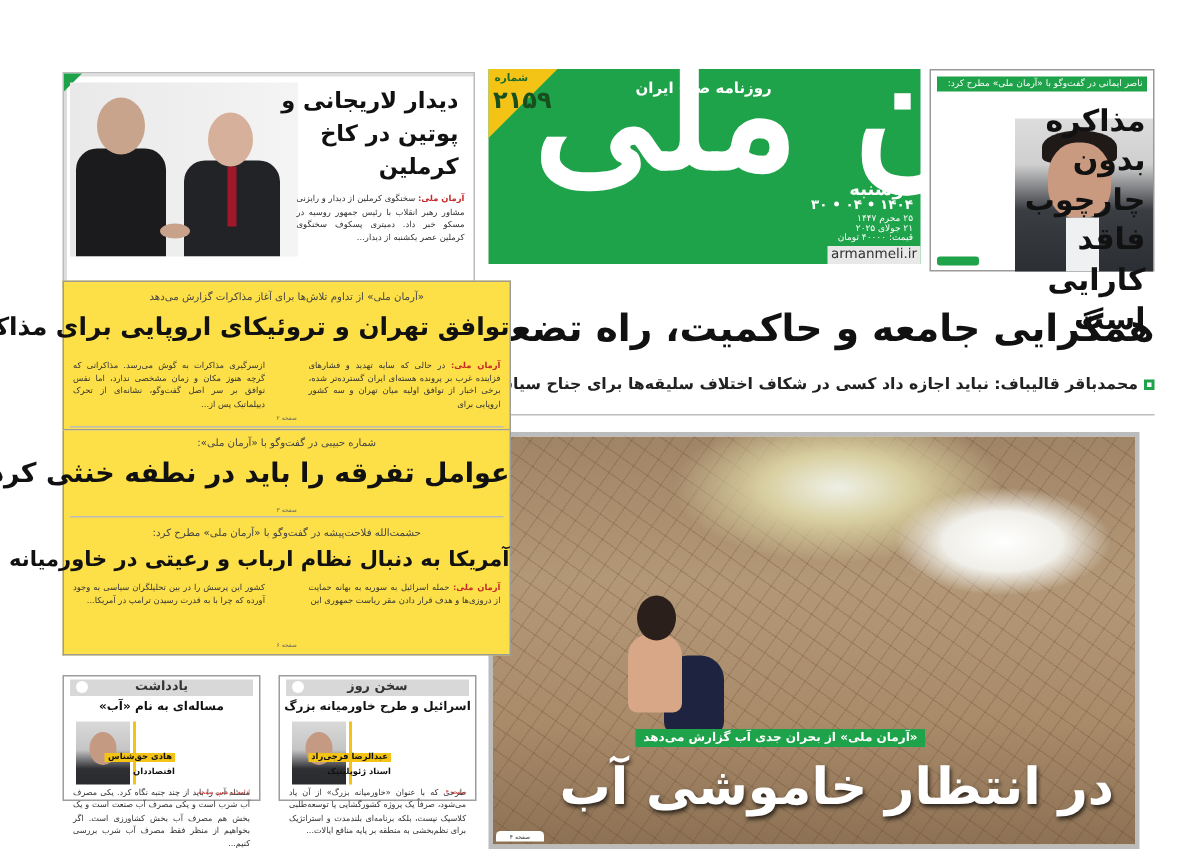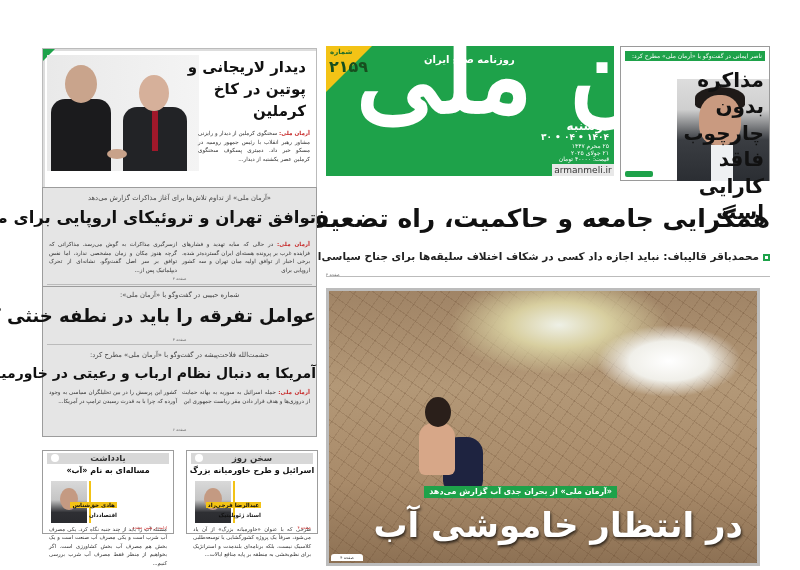--- a/index.html
+++ b/index.html
@@ -68,21 +68,21 @@
         linear-gradient(180deg, #a08466 0%, #b39877 35%, #a98b6a 70%, #8d7154 100%); }
     #water .child { position: absolute; left: 90px; top: 106px; width: 70px; height: 96px; }
     #water .child .head { position: absolute; left: 6px; top: 0; width: 26px; height: 30px; border-radius: 50%; background: #2a1f1a; }
     #water .child .torso { position: absolute; left: 0; top: 26px; width: 36px; height: 52px; background: #d7a788; border-radius: 14px 14px 6px 6px; }
     #water .child .legs { position: absolute; left: 24px; top: 40px; width: 40px; height: 54px; background: #1e2340; border-radius: 16px 16px 10px 10px; }
     #water .kicker { position: absolute; right: 140px; top: 195px; height: 12px; background: #1ea24a; color: #fff; font-size: 8px; line-height: 12px; padding: 0 5px; white-space: nowrap; font-weight: bold; }
     #water .headline { position: absolute; right: 14px; top: 214px; font-size: 34px; font-weight: bold; color: #fff; white-space: nowrap; text-shadow: 1px 2px 3px rgba(0,0,0,0.7); }
     #water .page-tag { position: absolute; left: 2px; bottom: 2px; width: 32px; height: 7px; background: #fff; border-radius: 3px 3px 0 0; font-size: 4px; text-align: center; color: #333; line-height: 7px; }
 
     
-    .story { position: absolute; left: 42px; width: 275px; border: 1px solid #9c9c9c; background: #e5e5e5; }
+    .story { position: absolute; left: 42px; width: 299px; border: 1px solid #9c9c9c; background: #fde047; }
     .story .kicker { position: absolute; left: 0; right: 0; text-align: center; font-size: 6.8px; color: #444; }
     .story .headline { position: absolute; left: 0; right: 0; text-align: center; font-weight: bold; color: #111; white-space: nowrap; letter-spacing: -0.3px; }
     .story .col { position: absolute; font-size: 5.6px; line-height: 1.55; text-align: justify; color: #333; }
     .story .lead { color: #c62828; font-weight: bold; }
     .story .page-ref { position: absolute; left: 0; right: 0; text-align: center; font-size: 4px; color: #666; }
     .story .rule { position: absolute; left: 4px; right: 4px; border-top: 1px solid #bbb; }
 
     #story1 { top: 187px; height: 100px; }
     #story2 { top: 287px; height: 150px; border-top: none; }
 

